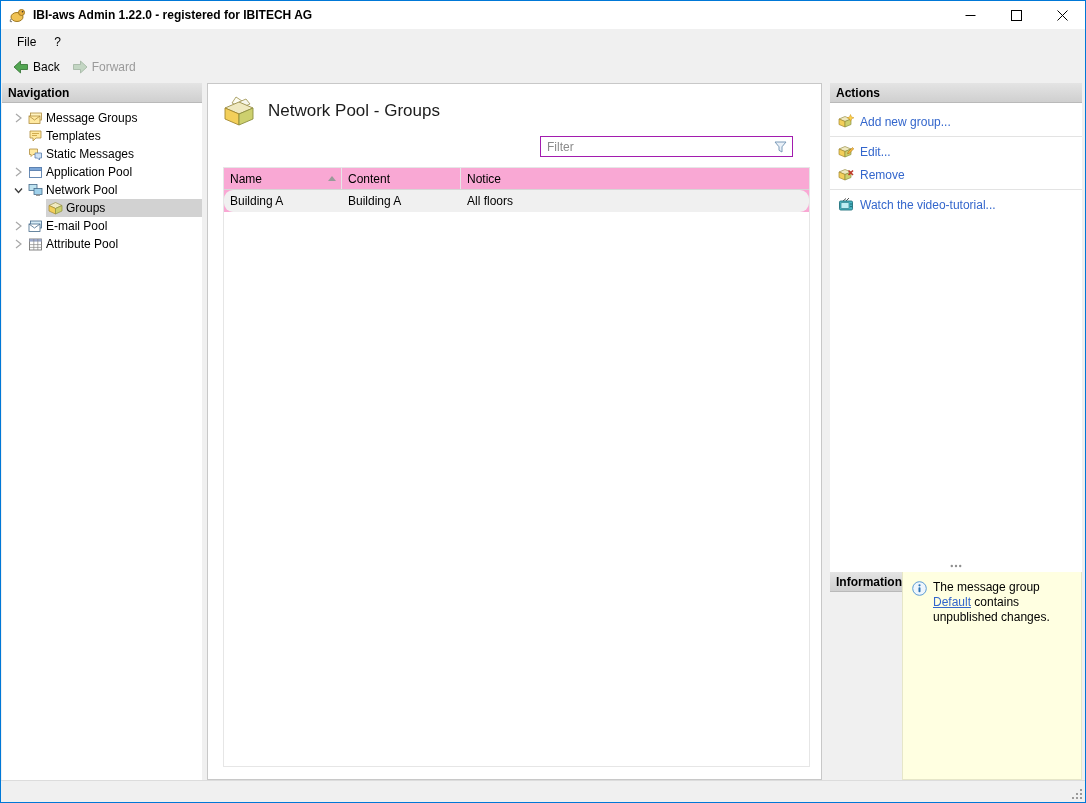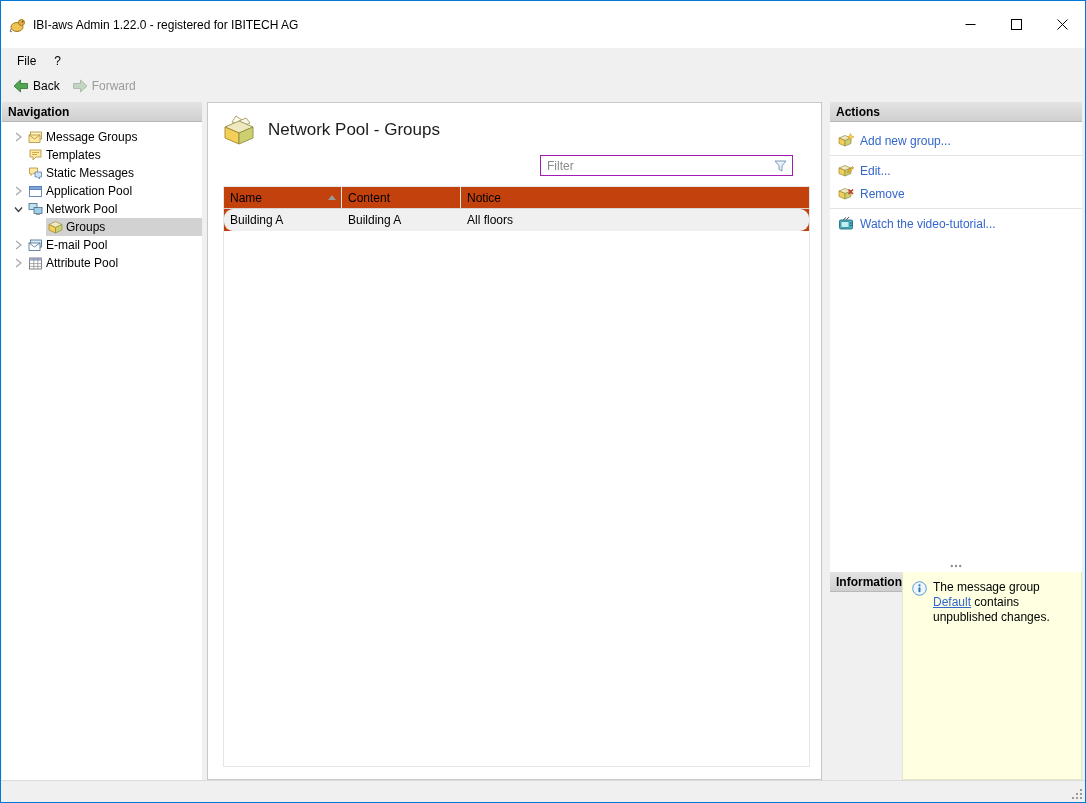--- a/index.html
+++ b/index.html
@@ -2,21 +2,21 @@
 <html><head>
 <meta charset="utf-8">
 <style>
   * { box-sizing: border-box; margin: 0; padding: 0; }
   html,body { width: 1086px; height: 803px; }
   body { font-family: "Liberation Sans", sans-serif; font-size: 12px; color: #000; background: #fff; }
 
   .window { width: 1086px; height: 803px; border: 1px solid #0078d7; display: flex; flex-direction: column; background: #f0f0f0; }
 
   
-  .titlebar { height: 47px; background: #fff; display: flex; align-items: center; flex: none; }
+  .titlebar { height: 28px; background: #fff; display: flex; align-items: center; flex: none; font-weight: bold; }
   .app-icon { width: 18px; height: 18px; margin: 0 6px 0 8px; display: inline-flex; }
   .title-text { font-size: 12px; color: #000; }
   .win-controls { margin-left: auto; display: flex; height: 100%; }
   .win-btn { width: 46px; height: 100%; display: flex; align-items: center; justify-content: center; cursor: default; }
   .win-btn svg { display: block; }
 
   
   .menubar { height: 25px; background: #f0f0f0; display: flex; align-items: center; padding-left: 7px; flex: none; }
   .menu-item { padding: 3px 9px; }
 
@@ -45,21 +45,21 @@
   
   .main-panel { flex: 1; background: #fff; border: 1px solid #c8c8c8; display: flex; flex-direction: column; margin-right: 8px; min-width: 0; }
   .main-header { display: flex; align-items: center; gap: 13px; padding: 12px 0 8px 15px; }
   .big-icon { width: 32px; height: 30px; display: inline-flex; }
   .main-title { font-size: 17px; color: #1c1c1c; }
   .filter-row { display: flex; justify-content: flex-end; padding: 2px 28px 8px 0; }
   .filter-box { width: 253px; height: 21px; border: 1px solid #a21caf; background: #fff; display: flex; align-items: center; }
   .filter-box input { flex: 1; border: none; outline: none; font-family: "Liberation Sans", sans-serif; font-size: 12px; padding: 0 6px; color: #000; background: transparent; }
   .filter-box input::placeholder { color: #8b8b8b; }
   .funnel { width: 16px; height: 14px; display: inline-flex; margin-right: 3px; }
-  .table-wrap { flex: 1; margin: 2px 11px 12px 15px; border: 1px solid #e6e6e6; background: #c2410c; display: flex; flex-direction: column; min-height: 0; }
+  .table-wrap { flex: 1; margin: 2px 11px 12px 15px; border: 1px solid #e6e6e6; background: #f9a8d4; display: flex; flex-direction: column; min-height: 0; }
   .thead { display: flex; height: 22px; border-bottom: 1px solid #d6d6d6; flex: none; }
   .th { display: flex; align-items: center; padding-left: 6px; border-right: 1px solid #e6e6e6; color: #000; }
   .th.c-name { width: 118px; justify-content: space-between; padding-right: 5px; }
   .th.c-content { width: 119px; }
   .th.c-notice { flex: 1; border-right: none; }
   .trow { display: flex; height: 22px; background: #f0f0f0; flex: none; border-radius: 9px; }
   .td { display: flex; align-items: center; padding-left: 6px; }
   .td.c-name { width: 118px; }
   .td.c-content { width: 119px; }
   .td.c-notice { flex: 1; }

